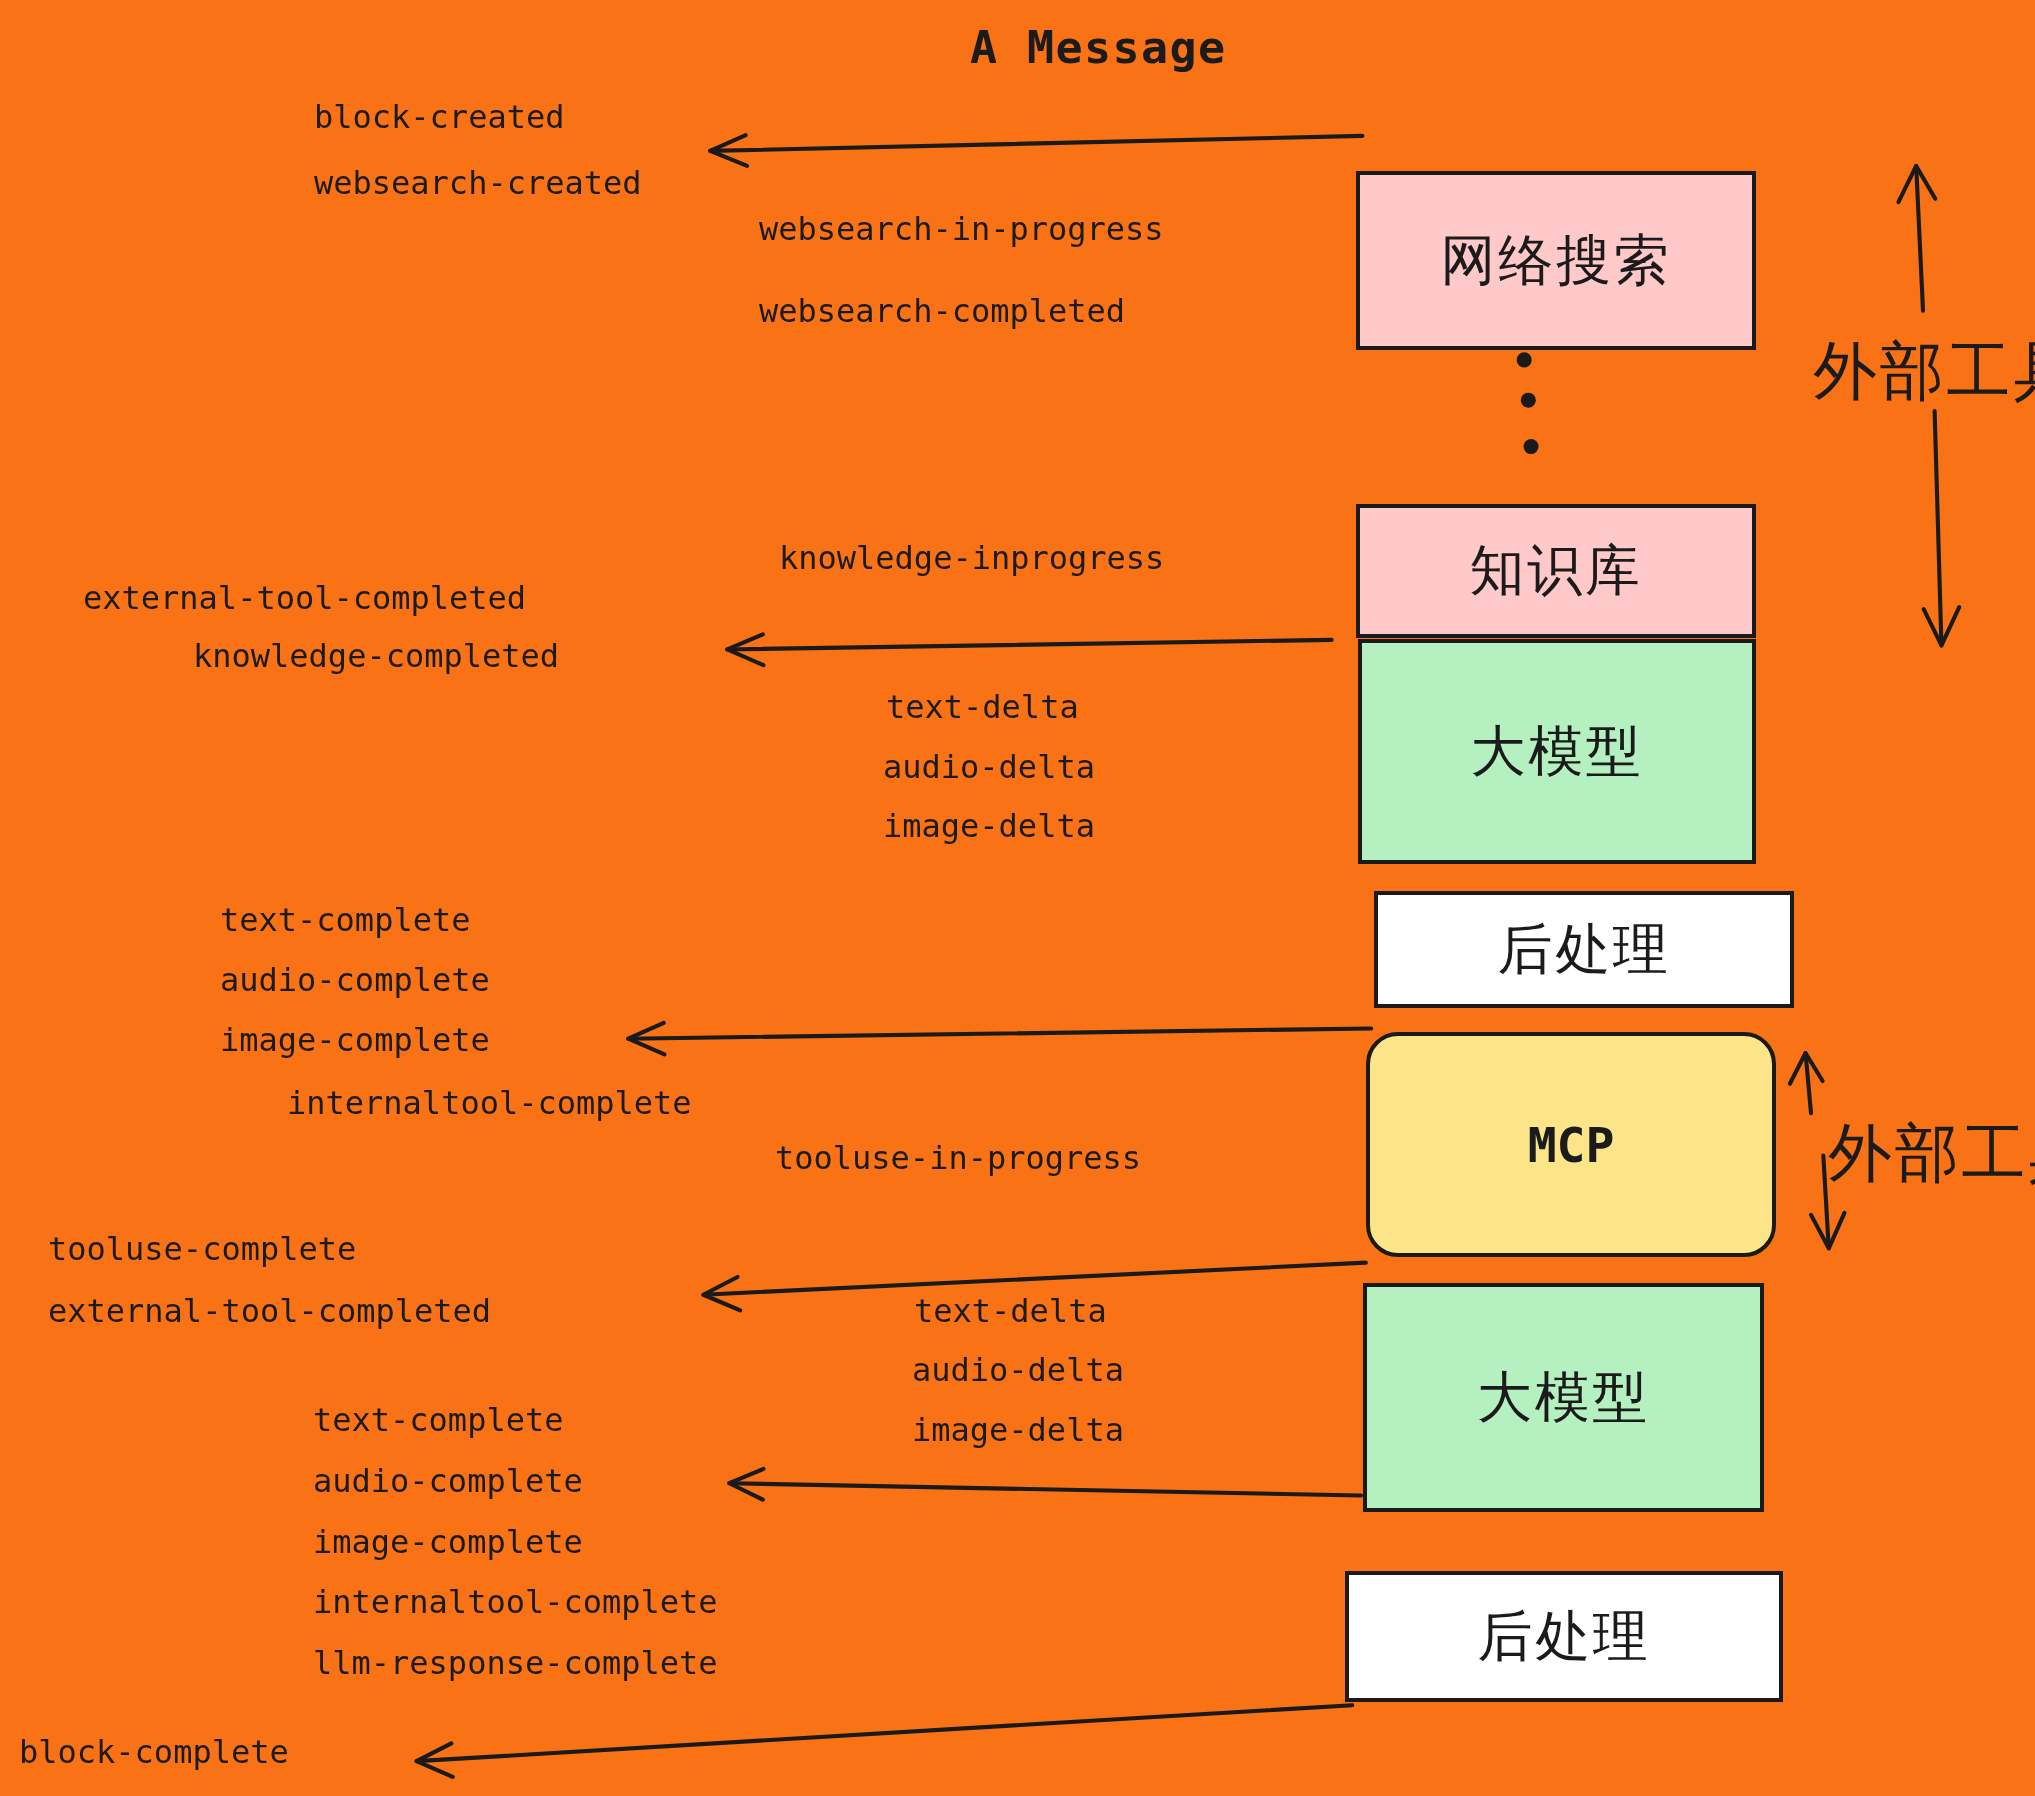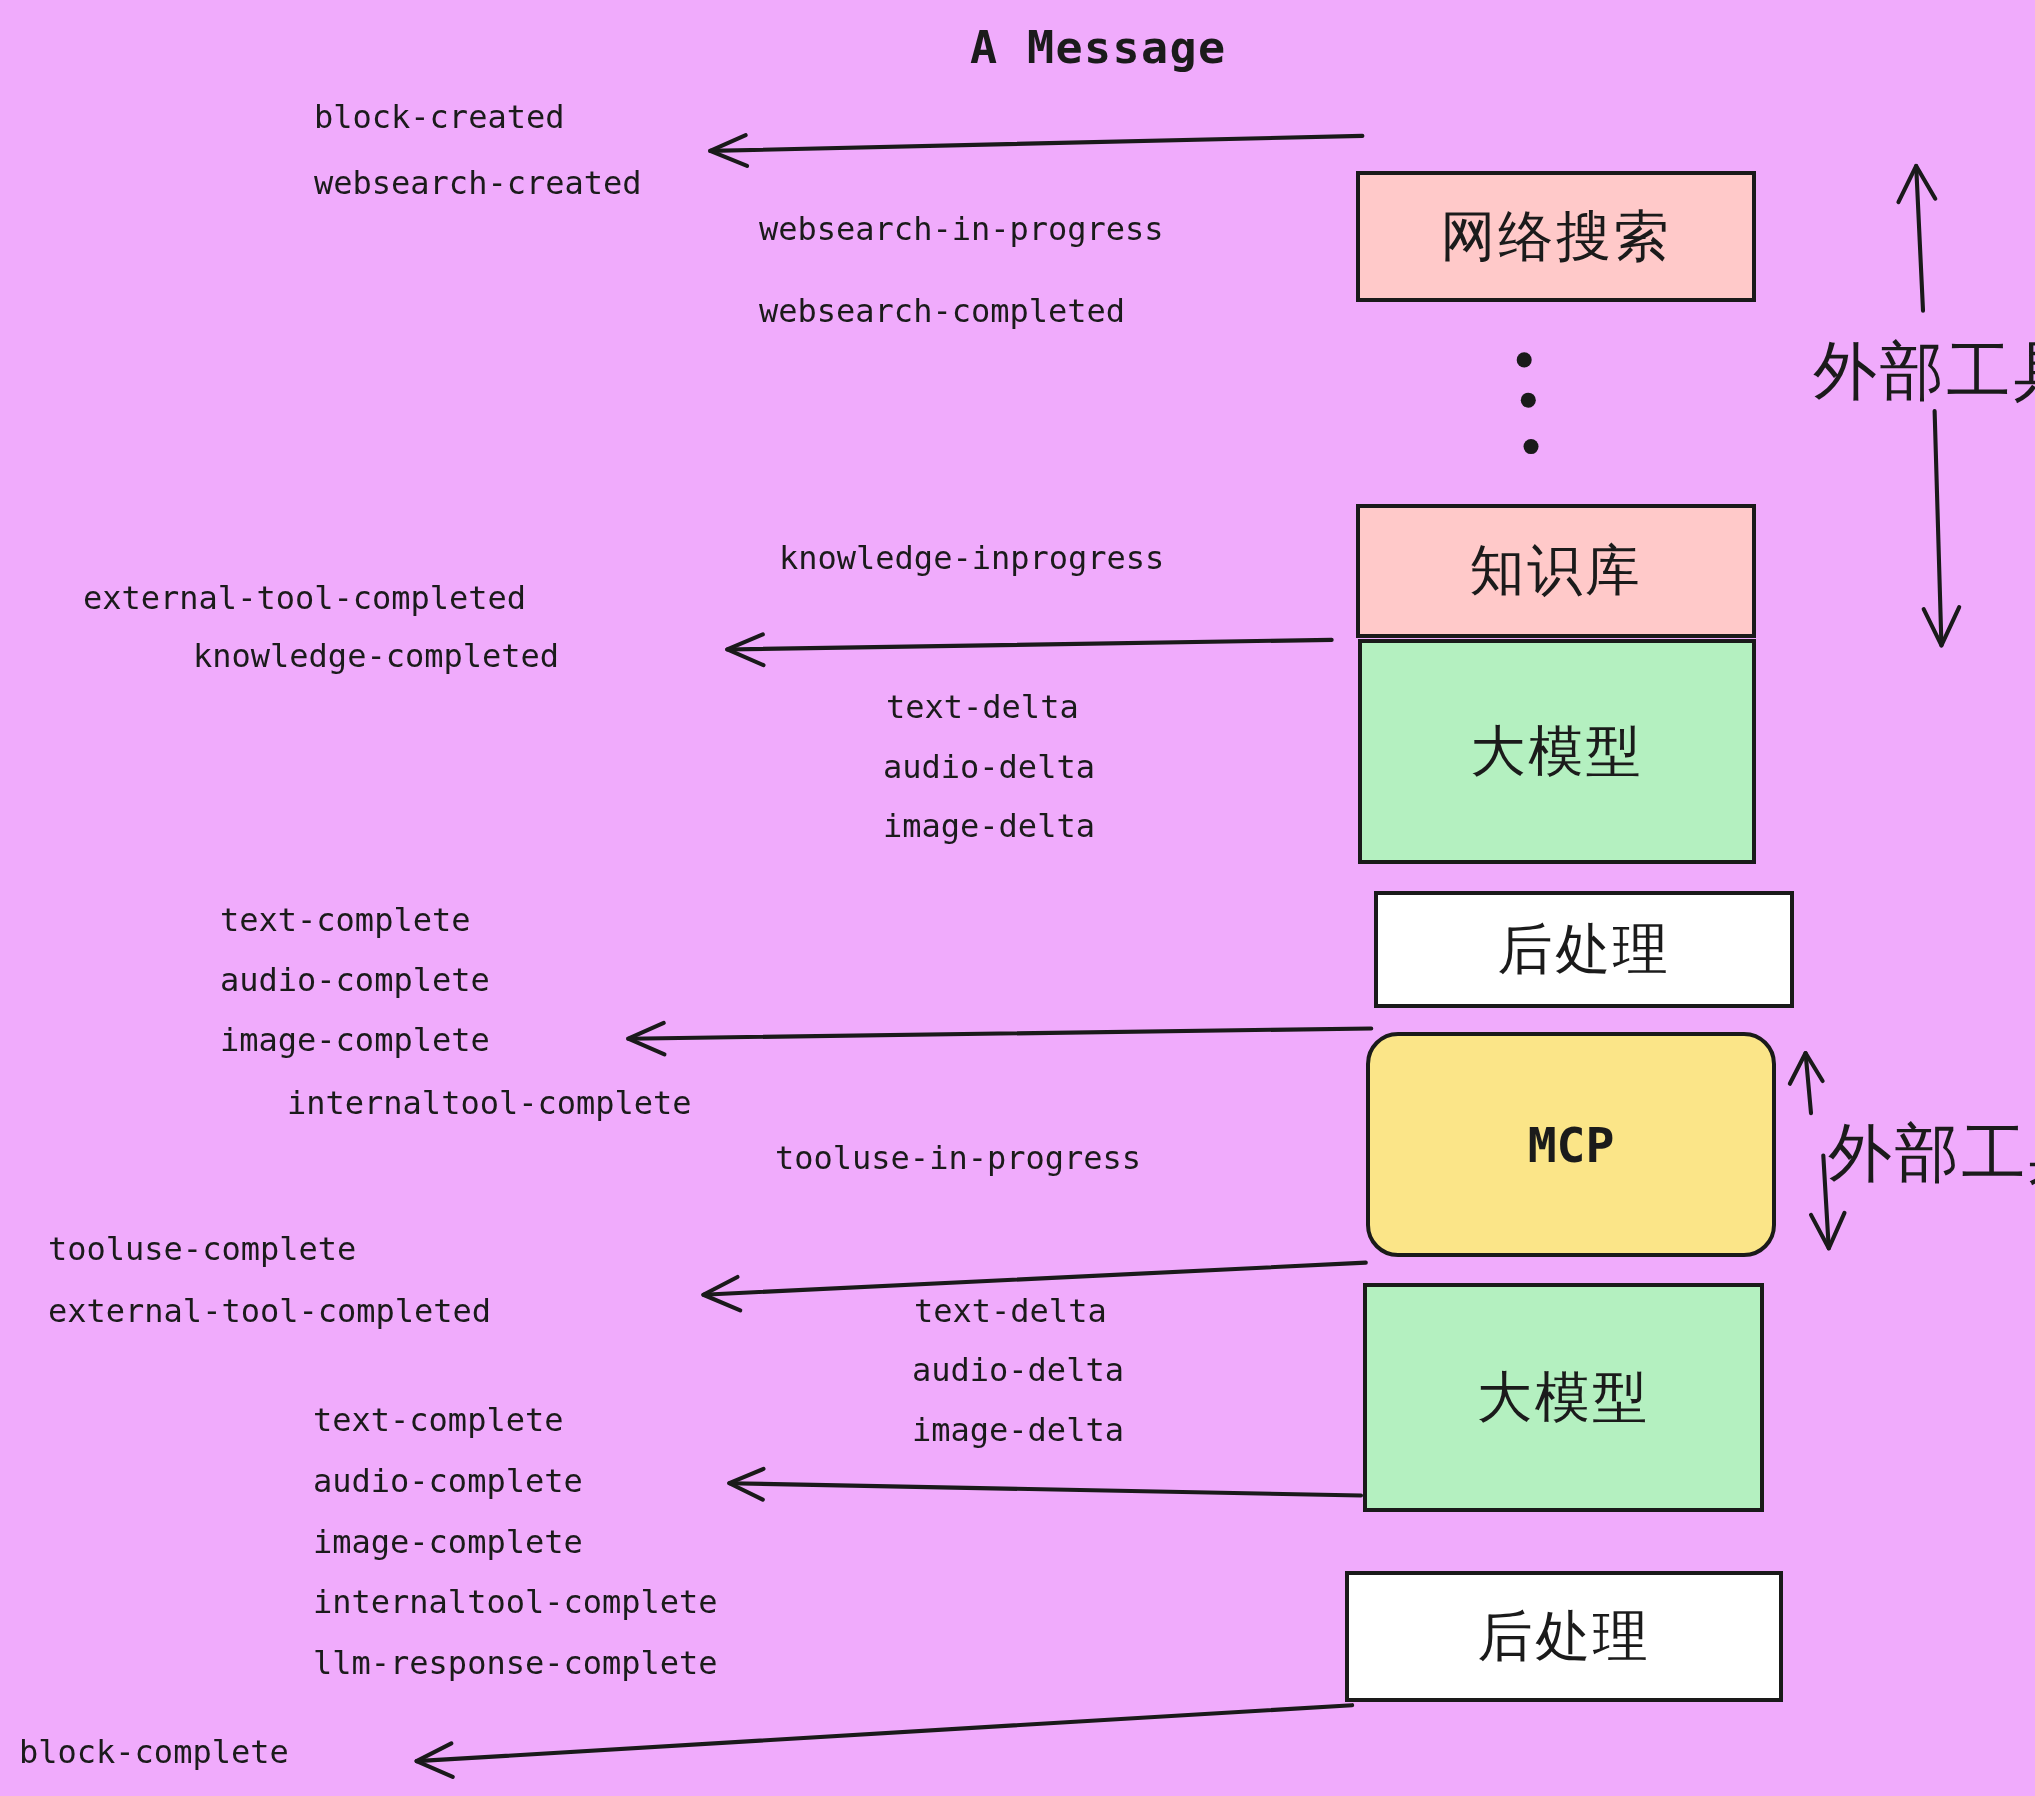--- a/index.html
+++ b/index.html
@@ -1,20 +1,20 @@
 <!DOCTYPE html>
 <html style="font-size:11px"><head>
 <meta charset="utf-8">
 <style>
   html, body { margin: 0; padding: 0; background: #ffffff; }
   #canvas {
     position: relative;
     width: 2035px;
     height: 1796px;
-    background: #f0abfc;
+    background: #f97316;
     overflow: hidden;
     font-family: "DejaVu Sans Mono", monospace;
     color: #1b1b1b;
   }
   .title {
     position: absolute;
     font-size: 45px;
     font-weight: bold;
     letter-spacing: 1.4px;
     white-space: nowrap;
@@ -157,21 +157,21 @@
   <div class="ev" style="left:914px; top:1295px;">text-delta</div>
   <div class="ev" style="left:912px; top:1354px;">audio-delta</div>
   <div class="ev" style="left:912px; top:1414px;">image-delta</div>
   <div class="ev" style="left:313px;  top:1404px;">text-complete</div>
   <div class="ev" style="left:313px;  top:1465px;">audio-complete</div>
   <div class="ev" style="left:313px;  top:1526px;">image-complete</div>
   <div class="ev" style="left:313px;  top:1586px;">internaltool-complete</div>
   <div class="ev" style="left:313px;  top:1647px;">llm-response-complete</div>
   <div class="ev" style="left:19px;   top:1736px;">block-complete</div>
 
-  <div class="box pink" style="left:1356px; top:171px;  width:400px; height:131px;">
+  <div class="box pink" style="left:1356px; top:171px;  width:400px; height:179px;">
     <span class="cjk">网络搜索</span>
   </div>
   <div class="box pink" style="left:1356px; top:504px;  width:400px; height:134px;">
     <span class="cjk">知识库</span>
   </div>
   <div class="box green" style="left:1358px; top:639px;  width:398px; height:225px;">
     <span class="cjk">大模型</span>
   </div>
   <div class="box white" style="left:1374px; top:891px; width:420px; height:117px;">
     <span class="cjk">后处理</span>

